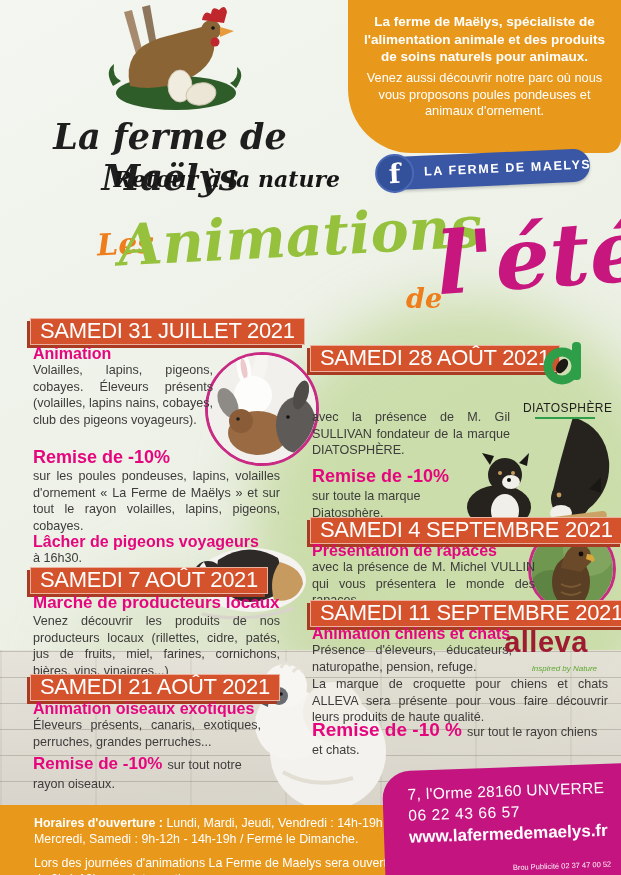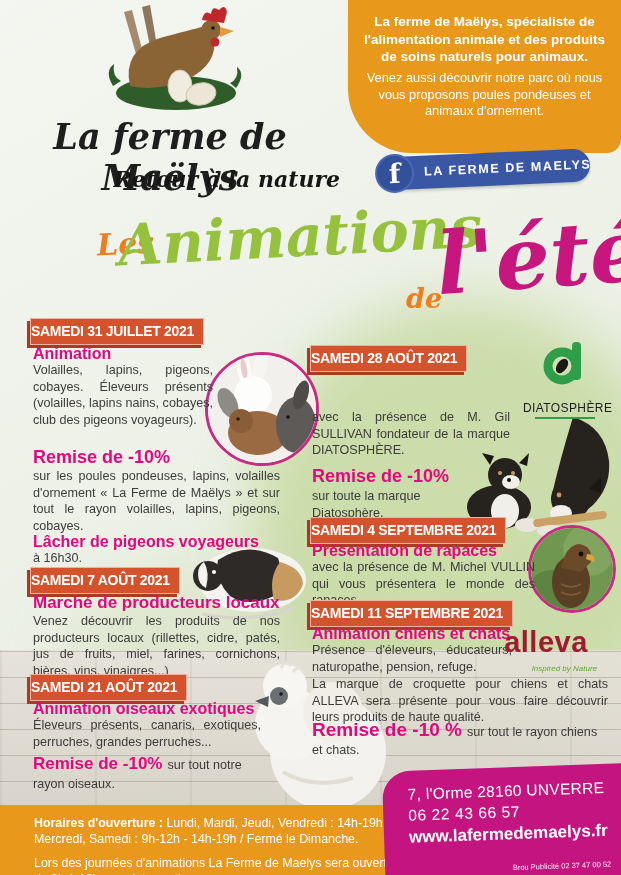--- a/index.html
+++ b/index.html
@@ -32,22 +32,22 @@
       font-family:"DejaVu Serif",serif;font-weight:bold;font-size:27px;line-height:35px}
   .fb-label{display:block;margin-left:46px;line-height:33px;color:#fff;font-weight:bold;
       font-size:12.5px;letter-spacing:1.6px;white-space:nowrap}
   
   .t-script{position:absolute;font-family:"DejaVu Serif",serif;font-style:italic;font-weight:bold;z-index:2}
   .t-les{left:97px;top:226px;font-size:30px;color:#ee7d1b;transform:rotate(-3deg)}
   .t-anim{left:118px;top:202px;font-size:57px;color:#95c13d;transform:rotate(-3deg)}
   .t-de{left:406px;top:283px;font-size:27px;color:#ee7d1b}
   .t-ete{left:436px;top:206px;font-size:86px;color:#c7177f;transform:rotate(-4deg)}
   
-  .bar{position:absolute;background:#d4532c;color:#fff;font-weight:bold;font-size:14px;
-      line-height:22px;padding:1px 9px 2px 0;text-transform:uppercase;white-space:nowrap;
+  .bar{position:absolute;background:#d4532c;color:#fff;font-weight:normal;font-size:22px;
+      line-height:22px;padding:1px 9px 2px 9px;text-transform:uppercase;white-space:nowrap;
       box-shadow:-3px 3px 0 #a93b22;border:1px solid rgba(255,255,255,.55);z-index:2;
       letter-spacing:-0.3px}
   .sub{position:absolute;color:#e5067e;font-weight:bold;font-size:16px;line-height:1.2;z-index:2}
   .txt{position:absolute;color:#3d3c3b;font-size:12.6px;line-height:1.33;text-align:justify;z-index:2}
   .sub-inline{color:#e5067e;font-weight:bold;font-size:17px;margin-right:5px}
   
   .photo{position:absolute;z-index:1}
   .circle-photo{border-radius:50%;border:3px solid #c92a84;overflow:hidden;background:#eef0e8}
   .diato{position:absolute;left:523px;top:341px;width:84px;text-align:center;z-index:2}
   .diato-label{font-size:12px;font-weight:normal;color:#1d1d1b;letter-spacing:.4px;margin-top:12px}

